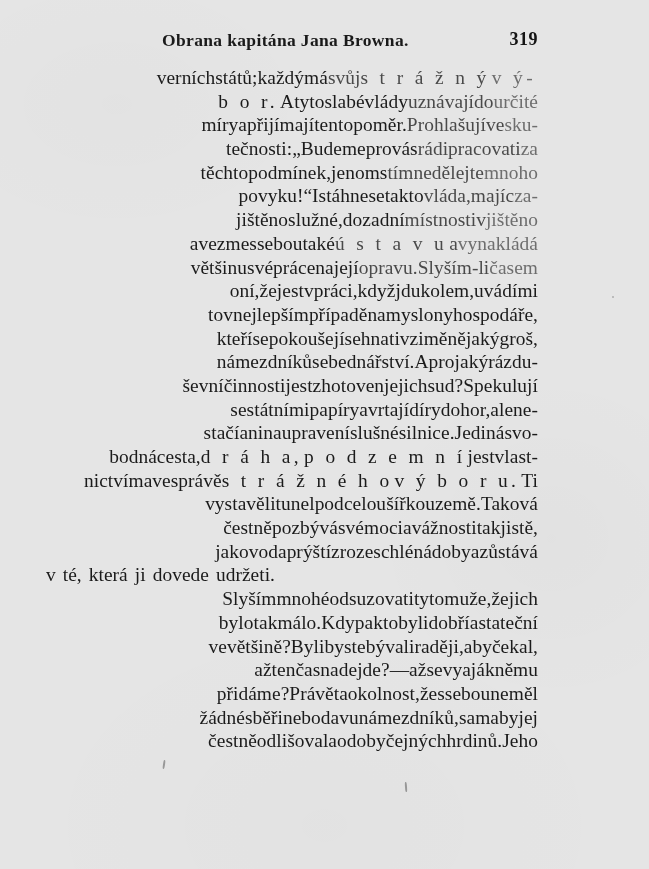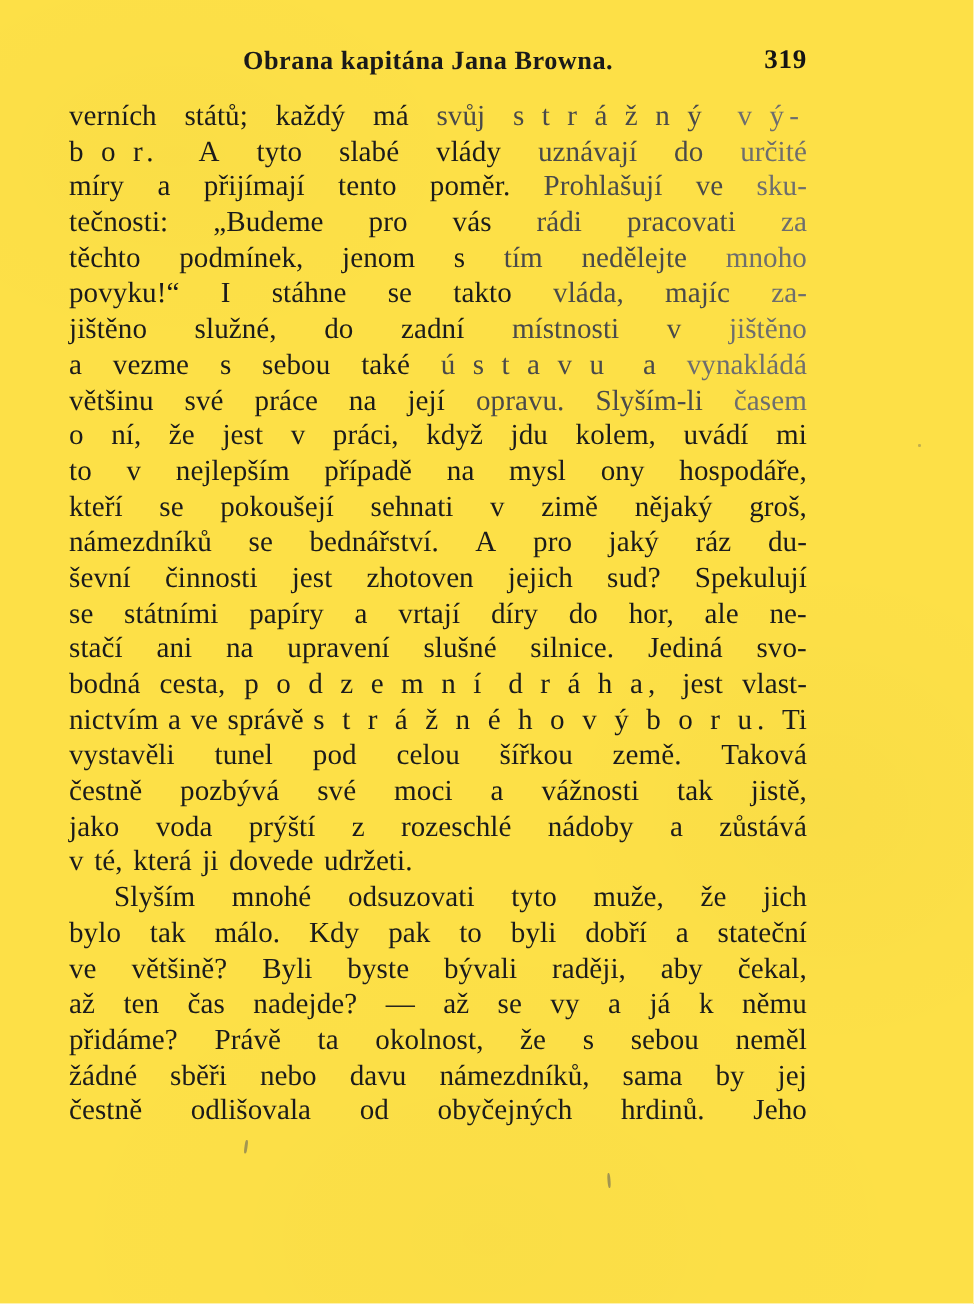--- a/index.html
+++ b/index.html
@@ -16,21 +16,21 @@
     color: #141414;
     position: relative;
   }
 
   .page {
     position: absolute;
     left: 0;
     top: 0;
     width: 649px;
     height: 869px;
-    background: #fde047;
+    background: #e5e5e5;
   }
 
   
   .paper-grain {
     position: absolute;
     inset: 0;
     background:
       radial-gradient(ellipse 300px 200px at 18% 12%, rgba(0,0,0,0.012), rgba(0,0,0,0) 70%),
       radial-gradient(ellipse 260px 240px at 85% 62%, rgba(0,0,0,0.015), rgba(0,0,0,0) 72%),
       radial-gradient(ellipse 420px 300px at 50% 95%, rgba(0,0,0,0.010), rgba(0,0,0,0) 75%);
@@ -79,21 +79,21 @@
     line-height: 23.7px;
     font-size: 19.4px;
     white-space: nowrap;
     color: #1b1b1b;
     letter-spacing: 0.05px;
   }
 
   
   .line.just {
     display: flex;
-    justify-content: space-between;
+    justify-content: flex-end;
     width: 492px;
   }
   .line.just > .w { display: inline-block; }
 
   
   .line.flush {
     display: block;
     width: auto;
   }
   .line.flush > .w { margin-right: 7px; }
@@ -293,22 +293,22 @@
         <span class="w">na</span>
         <span class="w">upravení</span>
         <span class="w">slušné</span>
         <span class="w">silnice.</span>
         <span class="w">Jediná</span>
         <span class="w">svo-</span>
       </div>
       <div class="line just">
         <span class="w">bodná</span>
         <span class="w">cesta,</span>
+        <span class="w sp">d r á h a,</span>
         <span class="w sp">p o d z e m n í</span>
-        <span class="w sp">d r á h a,</span>
         <span class="w">jest</span>
         <span class="w">vlast-</span>
       </div>
       <div class="line just">
         <span class="w">nictvím</span>
         <span class="w">a</span>
         <span class="w">ve</span>
         <span class="w">správě</span>
         <span class="w sp">s t r á ž n é h o</span>
         <span class="w sp">v ý b o r u.</span>

